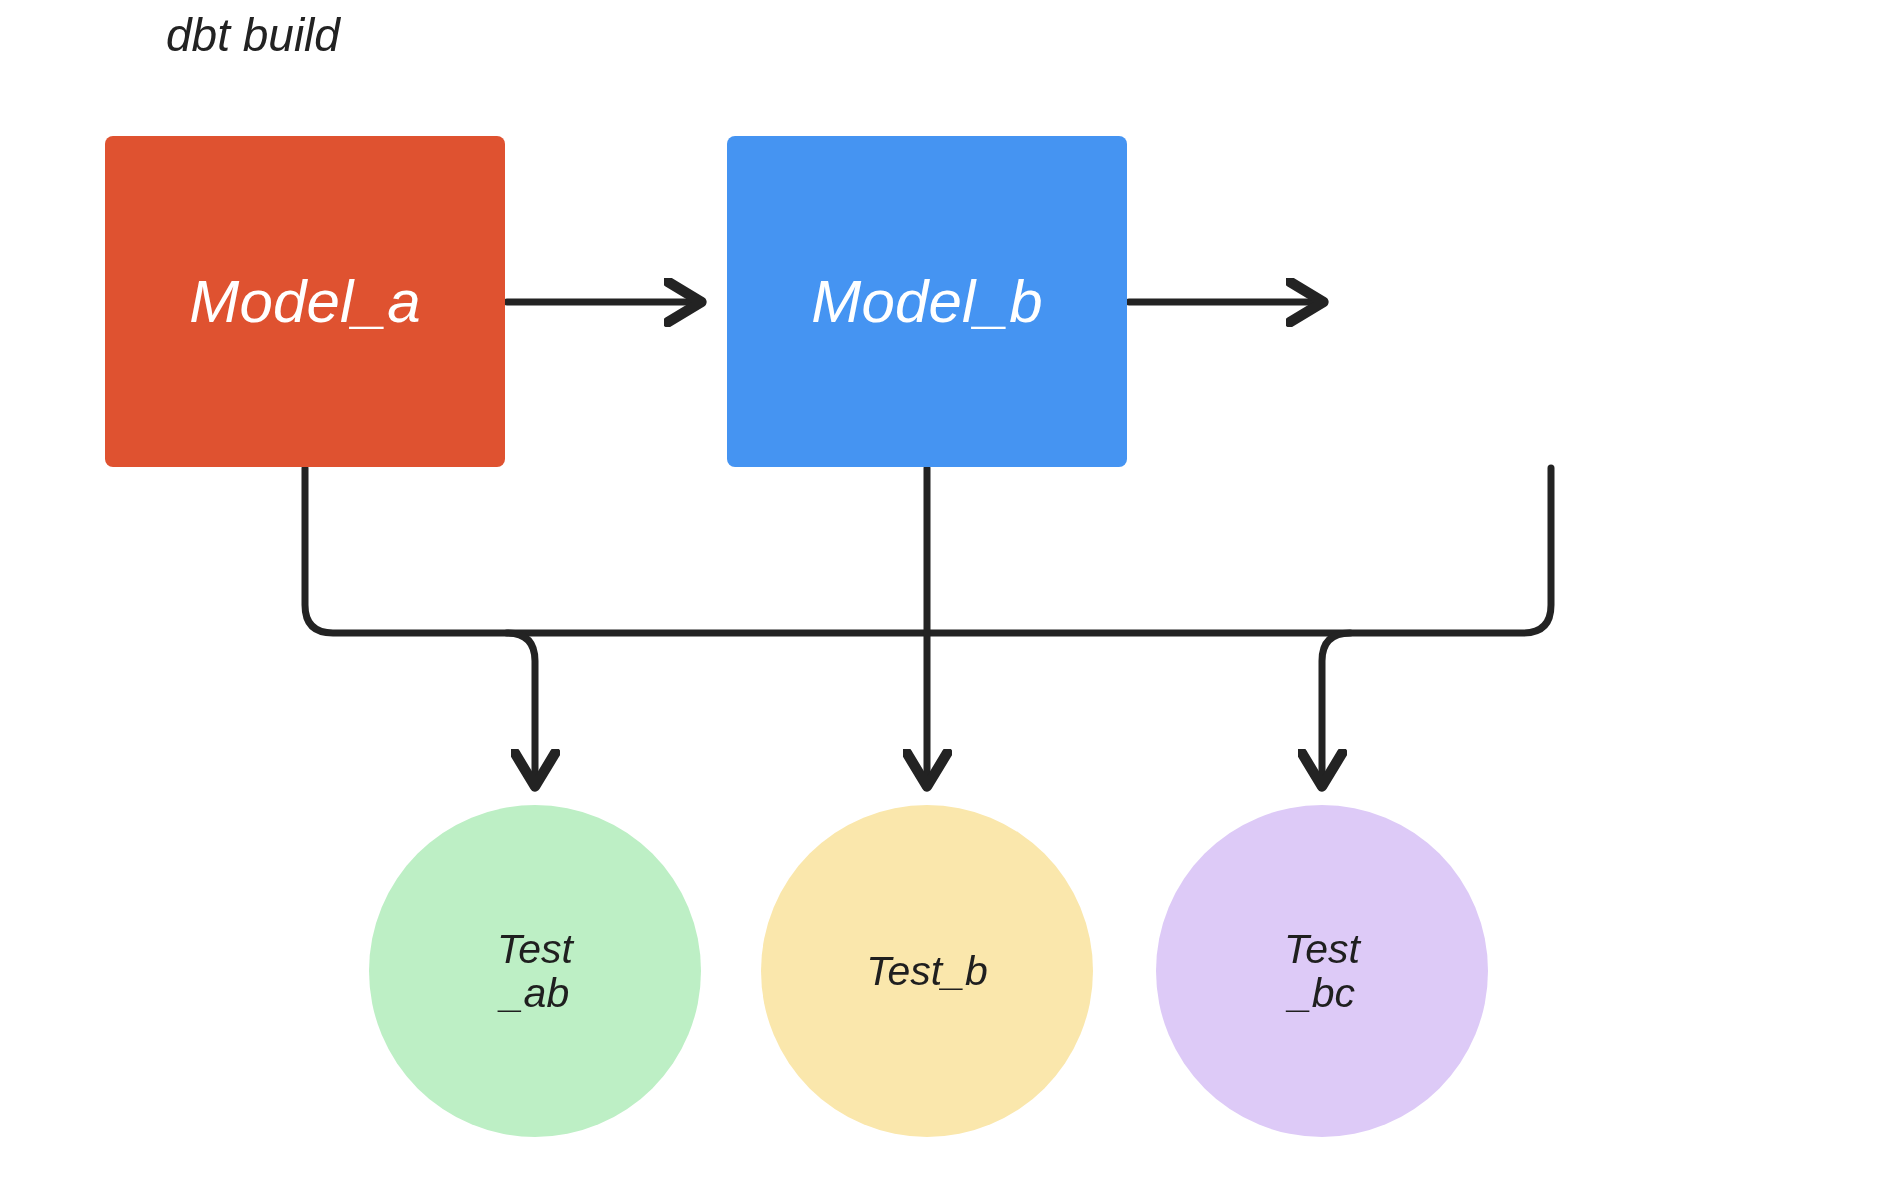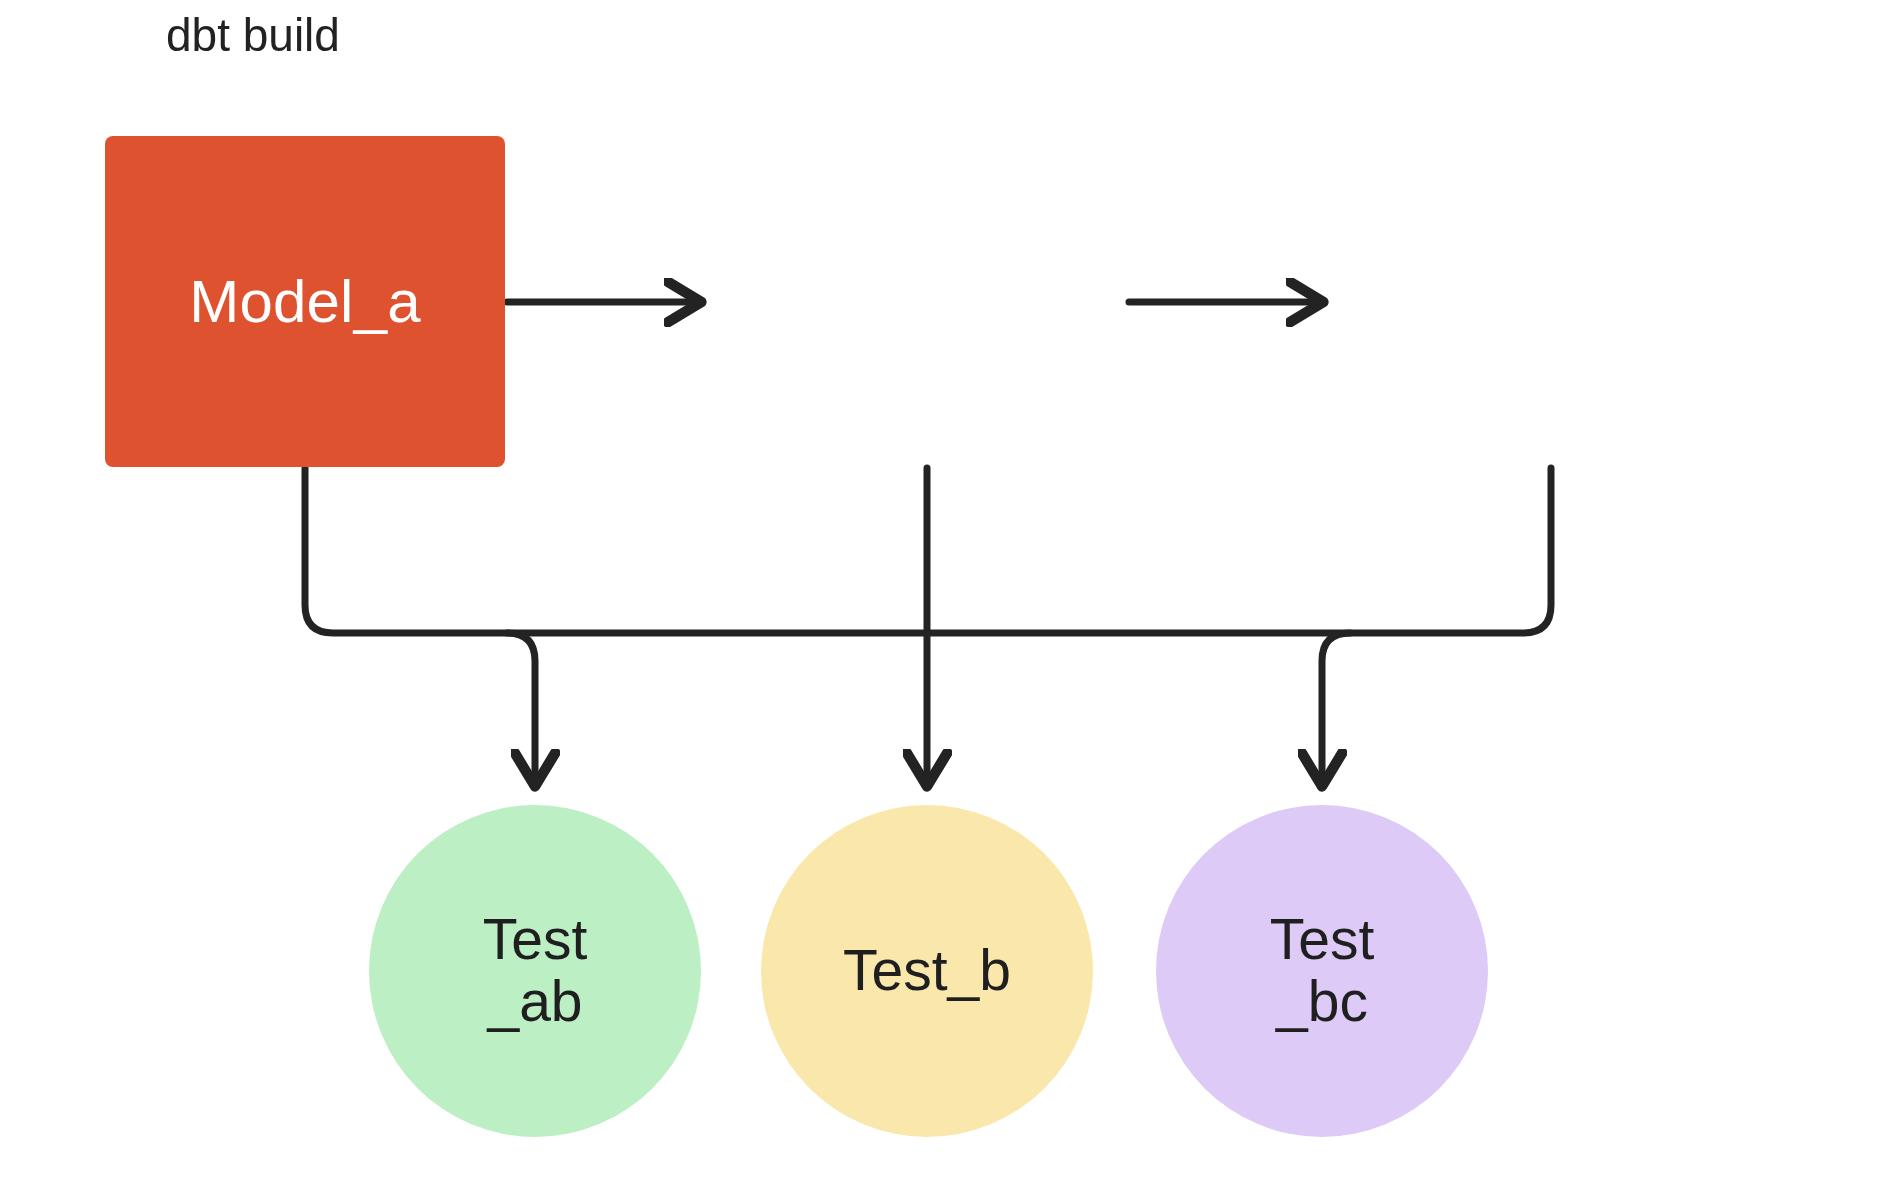--- a/index.html
+++ b/index.html
@@ -13,20 +13,21 @@
     height: 1186px;
     font-family: "Liberation Sans", sans-serif;
     overflow: hidden;
     position: relative;
   }
   #canvas {
     position: relative;
     width: 1880px;
     height: 1038px;
     background: #ffffff;
+    font-style: italic;
   }
   #edges {
     position: absolute;
     left: 0;
     top: 0;
     width: 1880px;
     height: 1186px;
   }
   .diagram-title {
     position: absolute;
@@ -51,21 +52,21 @@
     white-space: nowrap;
   }
   .test-node {
     position: absolute;
     display: flex;
     align-items: center;
     justify-content: center;
     text-align: center;
     border-radius: 50%;
     color: #1f1f1f;
-    font-size: 57px;
+    font-size: 41px;
     line-height: 1.08;
     font-family: "Liberation Sans", sans-serif;
     white-space: pre-line;
   }
 </style>
 </head>
 <body style="background: rgb(255, 255, 255);">
 
 <div id="canvas" style="background: rgb(255, 255, 255);">
 
@@ -93,20 +94,23 @@
       <path d="M 507 633 Q 535 633 535 661 L 535 785" marker-end="url(#arrowhead)"></path>
 
       <path d="M 1350 633 Q 1322 633 1322 661 L 1322 785" marker-end="url(#arrowhead)"></path>
     </g>
   </svg>
 
   <div class="model-node" id="node-model_a" style="left: 105px; top: 136px; width: 400px; height: 331px; background: rgb(223, 82, 48); color: rgb(255, 255, 255);">
     <span>Model_a</span>
   </div>
 
+  <div class="model-node" id="node-model_b" style="left: 727px; top: 136px; width: 400px; height: 331px; background: rgb(69, 148, 242); color: rgb(255, 255, 255);">
+    <span>Model_b</span>
+  </div>
 
 
   <div class="test-node" id="node-test_ab" style="left: 369px; top: 805px; width: 332px; height: 332px; background: rgb(189, 239, 197); color: rgb(31, 31, 31);">
     <span>Test
 _ab</span>
   </div>
 
   <div class="test-node" id="node-test_b" style="left: 761px; top: 805px; width: 332px; height: 332px; background: rgb(250, 231, 172); color: rgb(31, 31, 31);">
     <span>Test_b</span>
   </div>

